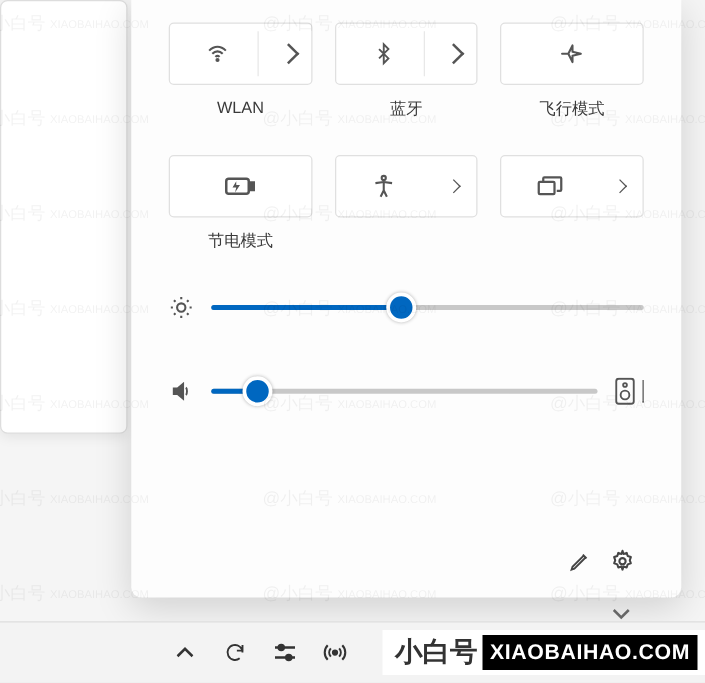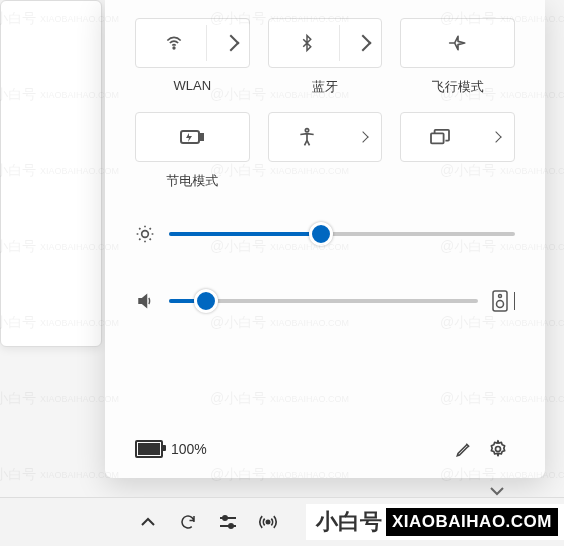--- a/index.html
+++ b/index.html
@@ -1,19 +1,19 @@
 <!DOCTYPE html>
 <html><head>
 <meta charset="utf-8">
 <style>
   html,body{margin:0;padding:0;width:564px;height:546px;background:#e8e8e8;font-family:"Segoe UI","Microsoft YaHei",sans-serif;overflow:hidden;position:relative;}
   .desktop{position:absolute;inset:0;background:#f5f5f5;}
   .watermark{position:absolute;color:#000;opacity:0.05;font-size:14px;pointer-events:none;white-space:nowrap;}
   .panel{position:absolute;left:105px;top:0;width:440px;height:478px;background:#fdfdfd;border-radius:0 0 8px 8px;box-shadow:0 8px 30px rgba(0,0,0,0.15);padding:18px 30px 12px 30px;box-sizing:border-box;}
-  .tiles{display:grid;grid-template-columns:1fr 1fr 1fr;gap:16px 18px;}
+  .tiles{display:grid;grid-template-columns:1fr 1fr 1fr;gap:28px 18px;}
   .tile{position:relative;}
   .tile-btn{height:48px;border:1px solid #e0e0e0;border-radius:4px;background:#fff;display:flex;align-items:center;justify-content:center;position:relative;}
   .tile-btn.split::after{content:"";position:absolute;left:62%;top:6px;bottom:6px;width:1px;background:#e8e8e8;}
   .tile-icon{flex:1;display:flex;align-items:center;justify-content:center;color:#555;}
   .tile-arrow{width:36px;display:flex;align-items:center;justify-content:center;color:#555;}
   .tile-label{text-align:center;margin-top:10px;font-size:13px;color:#3a3a3a;}
   .chev{width:10px;height:10px;border-right:2px solid #555;border-bottom:2px solid #555;transform:rotate(-45deg);}
   .chev.sm{width:7px;height:7px;border-width:1.5px;}
   .slider-row{display:flex;align-items:center;margin-top:34px;gap:14px;}
   .slider-row .icon{width:20px;display:flex;align-items:center;justify-content:center;color:#555;}
@@ -164,26 +164,20 @@
               <rect x="1" y="1" width="14" height="20" rx="2"></rect>
               <circle cx="8" cy="6" r="1.5"></circle>
               <circle cx="8" cy="14" r="3.5"></circle>
             </svg>
         </span>
         <span><span class="chev sm"></span></span>
       </div>
     </div>
 
     <div class="footer">
-      <span style="display:flex;align-items:center;">
-        <span class="battery-icon">
-            <span class="battery-fill"></span>
-          </span>
-        <span style="font-size:14px;color:#333;">100%</span>
-      </span>
       <span class="spacer"></span>
       <span class="footer-btn">
         <svg width="18" height="18" viewBox="0 0 24 24" fill="none" stroke="#444" stroke-width="2">
             <path d="M3 21l3-1 12-12-2-2L4 18l-1 3zM15 5l4 4"></path>
           </svg>
       </span>
       <span class="footer-btn">
         <svg width="20" height="20" viewBox="0 0 24 24" fill="none" stroke="#444" stroke-width="2">
             <circle cx="12" cy="12" r="3"></circle>
             <path d="M12 2l1 3 3-1 1 3 3 1-1 3 1 3-3 1-1 3-3-1-1 3-1-3-3 1-1-3-3-1 1-3-1-3 3-1 1-3 3 1z" stroke-linejoin="round"></path>

